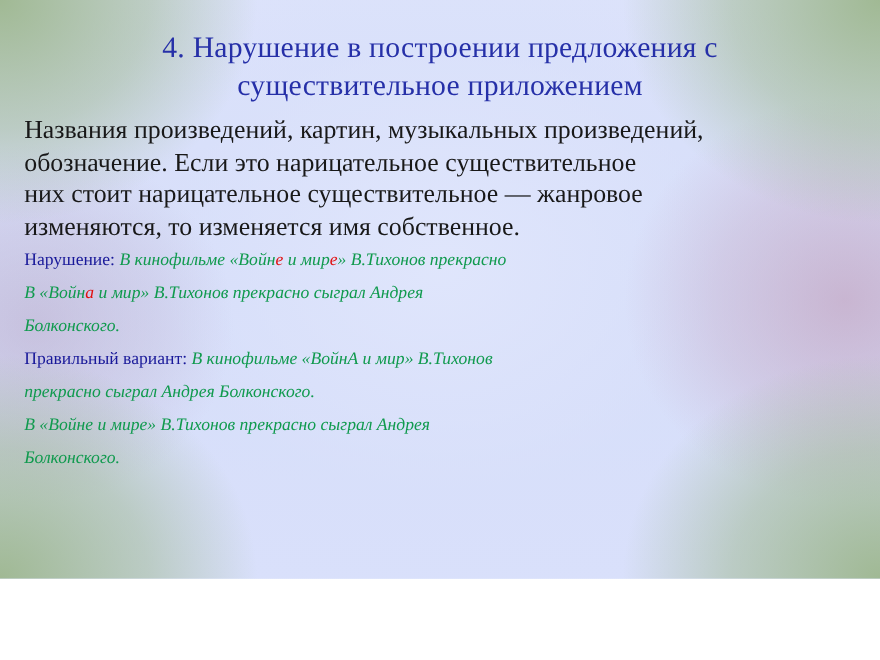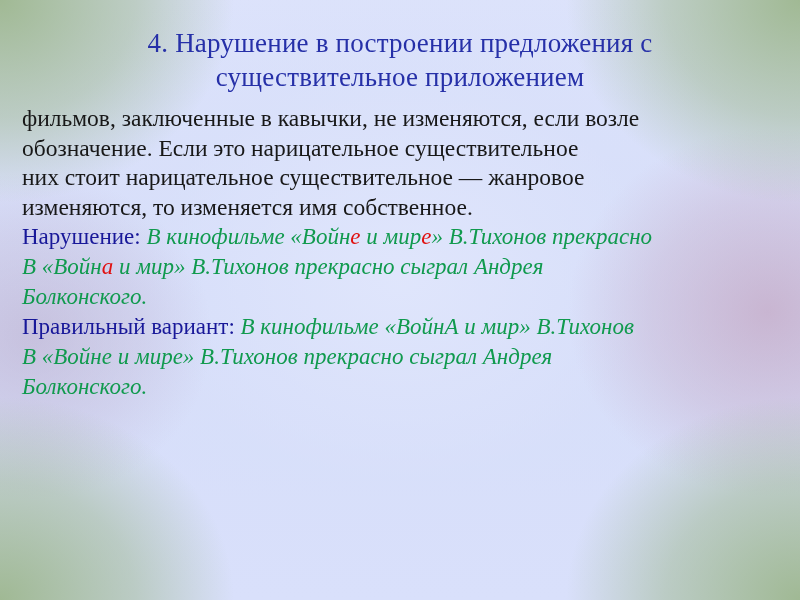--- a/index.html
+++ b/index.html
@@ -9,21 +9,21 @@
   body {
     width: 800px;
     height: 600px;
     overflow: hidden;
     font-family: "Liberation Serif", "DejaVu Serif", serif;
   }
 
   #slide {
     position: relative;
     width: 800px;
-    height: 600px;
+    height: 526px;
     box-sizing: border-box;
     background-color: #d7dffa;
     background-image:
       radial-gradient(ellipse 300px 260px at 0% 0%,   rgba(150,178,130,0.85) 0%, rgba(150,178,130,0.45) 45%, rgba(150,178,130,0) 78%),
       radial-gradient(ellipse 300px 260px at 100% 0%, rgba(150,178,130,0.85) 0%, rgba(150,178,130,0.45) 45%, rgba(150,178,130,0) 78%),
       radial-gradient(ellipse 300px 260px at 0% 100%, rgba(150,178,130,0.85) 0%, rgba(150,178,130,0.45) 45%, rgba(150,178,130,0) 78%),
       radial-gradient(ellipse 300px 260px at 100% 100%, rgba(150,178,130,0.85) 0%, rgba(150,178,130,0.45) 45%, rgba(150,178,130,0) 78%),
       radial-gradient(ellipse 250px 230px at 96% 52%, rgba(196,168,196,0.75) 0%, rgba(196,168,196,0.35) 48%, rgba(196,168,196,0) 80%),
       radial-gradient(ellipse 220px 200px at 4% 56%,  rgba(186,170,200,0.55) 0%, rgba(186,170,200,0.25) 50%, rgba(186,170,200,0) 82%),
       radial-gradient(ellipse 420px 340px at 50% 46%, rgba(224,230,252,0.95) 0%, rgba(216,224,250,0.5) 60%, rgba(216,224,250,0) 100%),
@@ -64,21 +64,21 @@
     line-height: 29.5px;
     text-align: left;
     margin-bottom: 9px;
   }
   .intro .ln {
     display: block;
     white-space: nowrap;
   }
 
   .example {
-    font-size: 23px;
+    font-size: 16px;
     line-height: 30px;
     margin-top: 8px;
   }
   .example .ln {
     display: block;
     white-space: nowrap;
   }
 
   .label {
     color: #181899;
@@ -99,36 +99,37 @@
 <div id="slide">
 
   <div class="title-block">
     <div class="title-line">4. Нарушение в построении предложения с</div>
     <div class="title-line">существительное приложением</div>
   </div>
 
   <div class="body-block">
 
     <p class="para intro" style="color: rgb(24, 24, 24);">
-        <span class="ln">фильмов, заключенные в кавычки, не изменяются, если возле</span>
+        <span class="ln"> Названия произведений, картин, музыкальных произведений,</span>
         <span class="ln">обозначение. Если это нарицательное существительное</span>
         <span class="ln">них стоит нарицательное существительное — жанровое</span>
         <span class="ln">изменяются, то изменяется имя собственное.</span>
       </p>
 
     <div>
         <p class="para example">
           <span class="ln"><span class="label" style="color: rgb(24, 24, 153);">Нарушение: </span><span class="sent">В кинофильме «Войн</span><span class="hl">е</span><span class="sent"> и мир</span><span class="hl">е</span><span class="sent">» В.Тихонов прекрасно</span></span>
         </p>
         <p class="para example">
           <span class="ln"><span class="sent">В «Войн</span><span class="hl">а</span><span class="sent"> и мир» В.Тихонов прекрасно сыграл Андрея</span></span>
           <span class="ln"><span class="sent">Болконского.</span></span>
         </p>
         <p class="para example">
           <span class="ln"><span class="label" style="color: rgb(24, 24, 153); text-align: right;">Правильный вариант: </span><span class="sent">В кинофильме «ВойнА и мир» В.Тихонов</span></span>
+          <span class="ln"><span class="sent">прекрасно сыграл Андрея Болконского.</span></span>
         </p>
         <p class="para example">
           <span class="ln"><span class="sent">В «Войне и мире» В.Тихонов прекрасно сыграл Андрея</span></span>
           <span class="ln"><span class="sent">Болконского.</span></span>
         </p>
       </div>
 
   </div>
 
 </div>

